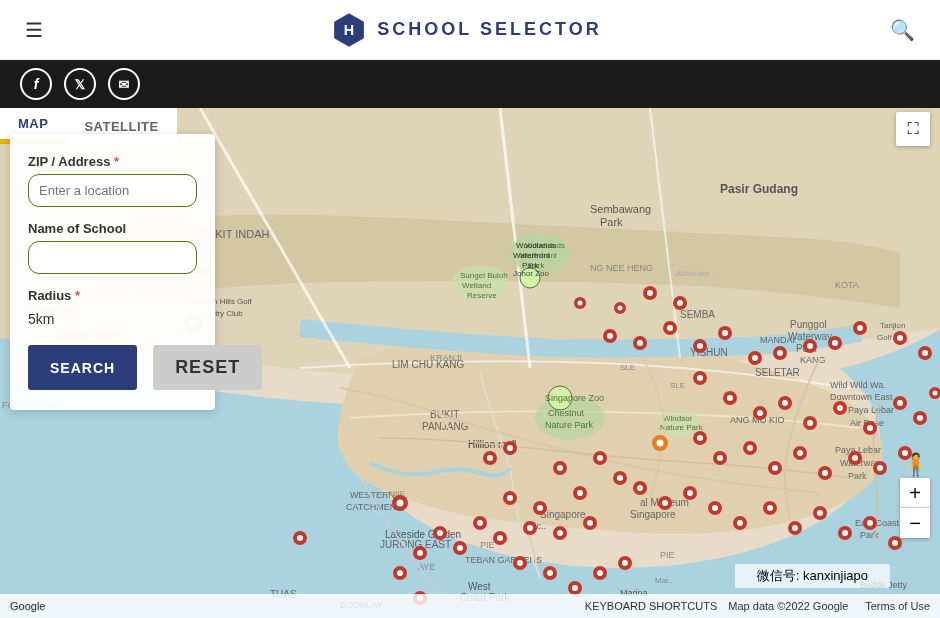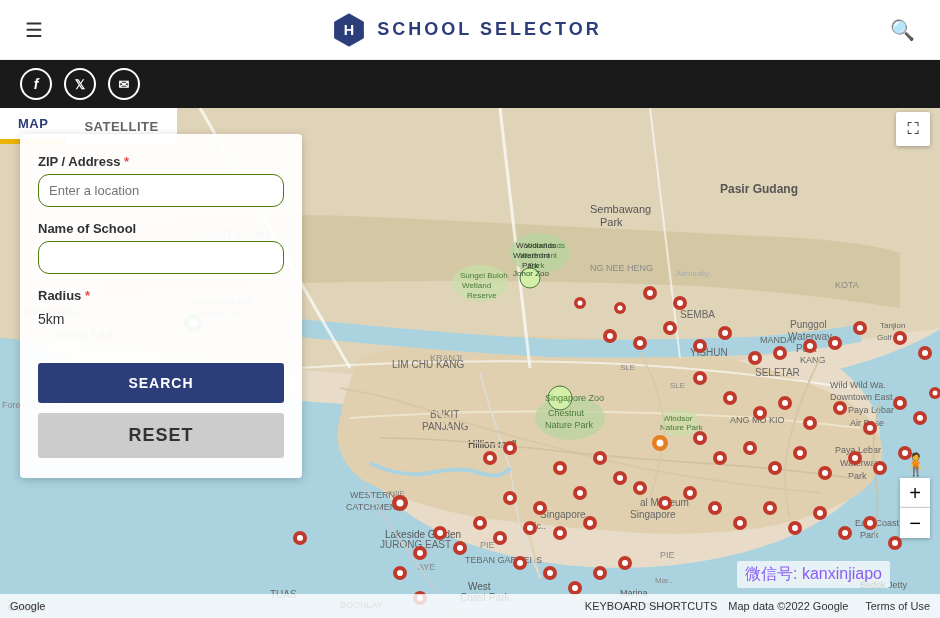--- a/index.html
+++ b/index.html
@@ -112,22 +112,22 @@
       color: #2c3e7a;
     }
     .map-tab:not(.active) {
       color: #666;
     }
 
     
     #search-panel {
       position: absolute;
       top: 26px;
-      left: 20px;
-      width: 282px;
+      left: 10px;
+      width: 205px;
       background: rgba(255,255,255,0.95);
       border-radius: 4px;
       padding: 20px 18px;
       z-index: 20;
       box-shadow: 0 2px 10px rgba(0,0,0,0.2);
     }
     .form-group {
       margin-bottom: 14px;
     }
     .form-label {
@@ -150,23 +150,22 @@
       outline: none;
     }
     .radius-value {
       font-size: 14px;
       color: #333;
       font-weight: 500;
       margin-top: 8px;
     }
     #search-buttons {
       display: flex;
-      gap: 10px;
-      margin-top: 36px;
-      flex-direction: column;
+      gap: 16px;
+      margin-top: 18px;
     }
     .btn-search {
       background: #2c3e7a;
       color: #fff;
       border: none;
       padding: 12px 22px;
       font-size: 14px;
       font-weight: 700;
       cursor: pointer;
       border-radius: 3px;
@@ -264,23 +263,23 @@
       z-index: 10;
     }
     #map-footer a { color: #333; text-decoration: none; }
 
     
     .watermark {
       position: absolute;
       bottom: 30px;
       right: 50px;
       background: rgba(255,255,255,0.7);
-      padding: 3px 8px;
-      font-size: 16px;
-      color: #8b5cf6;
+      padding: 3px 22px;
+      font-size: 13px;
+      color: #000000;
       z-index: 15;
       border-radius: 2px;
     }
   </style>
 </head>
 <body>
 
 <header id="header">
   <button class="hamburger-btn">
     <span>☰</span>

